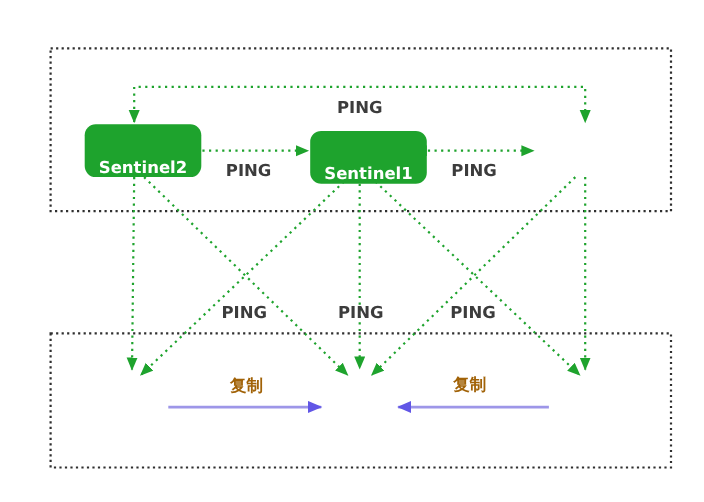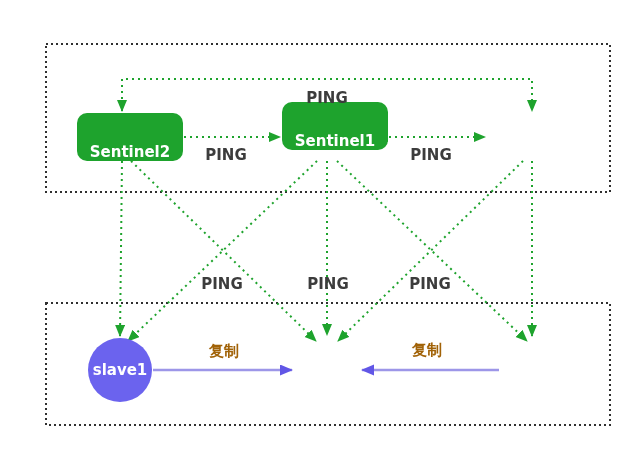--- a/index.html
+++ b/index.html
@@ -44,27 +44,24 @@
     <line x1="523" y1="161" x2="338" y2="341" stroke="#1ea32d" stroke-width="2" stroke-dasharray="2 4" marker-end="url(#ga)"></line>
     <line x1="532" y1="161" x2="532" y2="336" stroke="#1ea32d" stroke-width="2" stroke-dasharray="2 4" marker-end="url(#ga)"></line>
 
     <line x1="153" y1="370" x2="292" y2="370" stroke="#9d96e8" stroke-width="2.5" marker-end="url(#pa)"></line>
     <line x1="499" y1="370" x2="362" y2="370" stroke="#9d96e8" stroke-width="2.5" marker-end="url(#pa)"></line>
   </svg>
 
   <div class="sentinel" style="left:77px;top:113px;">
       <span>Sentinel2</span>
     </div>
-  <div class="sentinel" style="left:282px;top:102px;">
+  <div class="sentinel" style="left:282px;top:119px;">
       <span>Sentinel1</span>
     </div>
 
-  <div class="circle" style="left:88px;top:338px;">
-      <span>slave1</span>
-    </div>
 
   <div class="lbl ping" style="left:327px;top:64px;">PING</div>
   <div class="lbl ping" style="left:226px;top:121px;">PING</div>
   <div class="lbl ping" style="left:431px;top:121px;">PING</div>
   <div class="lbl ping" style="left:222px;top:250px;">PING</div>
   <div class="lbl ping" style="left:328px;top:250px;">PING</div>
   <div class="lbl ping" style="left:430px;top:250px;">PING</div>
   <div class="lbl repl" style="left:224px;top:351px;">复制</div>
   <div class="lbl repl" style="left:427px;top:350px;">复制</div>
 </div>

